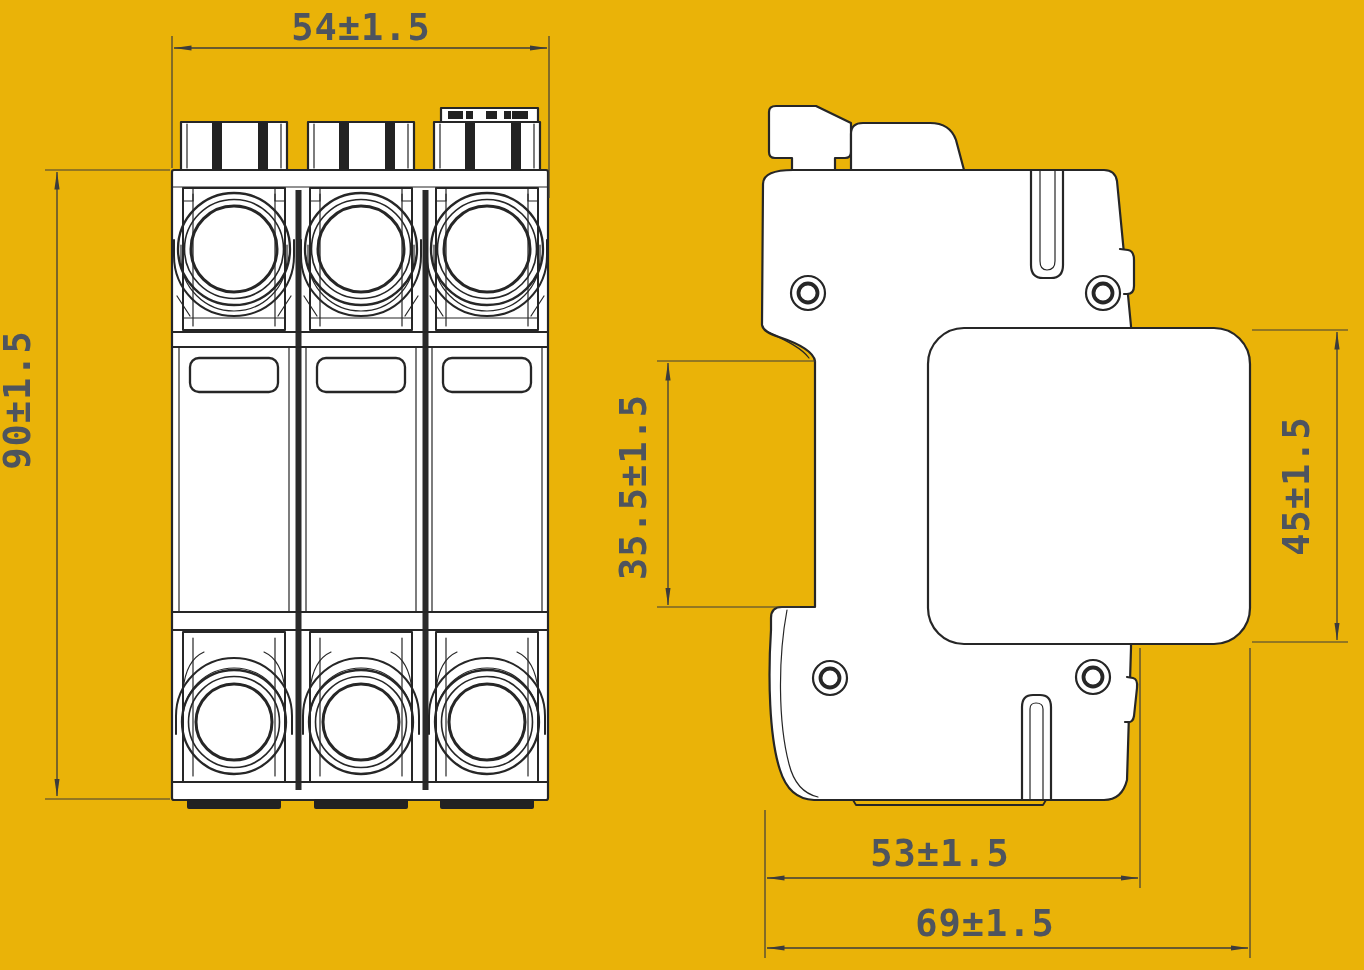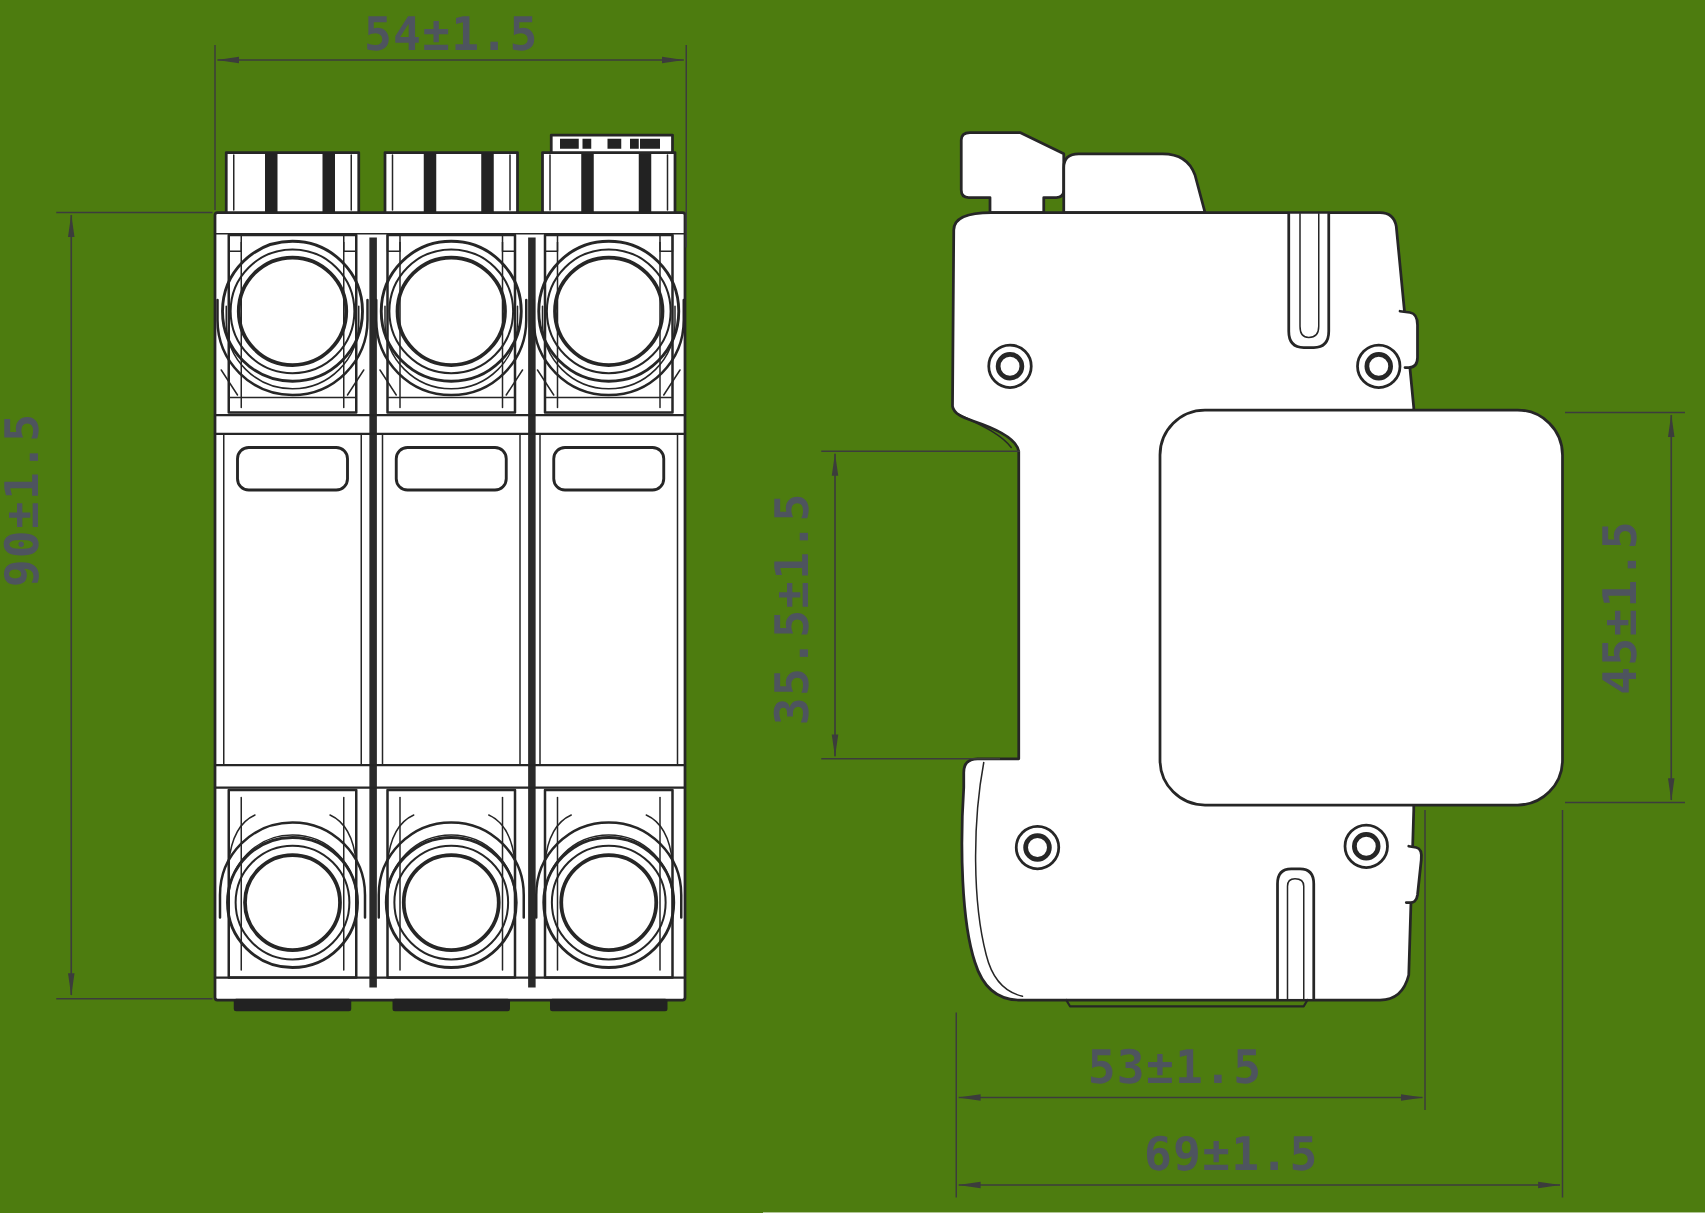--- a/index.html
+++ b/index.html
@@ -1,16 +1,16 @@
 <!DOCTYPE html>
 <html><head>
 <meta charset="utf-8">
 <style>
   html,body{margin:0;padding:0;background:#ffffff;}
-  .stage{width:1364px;height:970px;position:relative;background:#4d7c0f;overflow:hidden;}
+  .stage{width:1364px;height:970px;position:relative;background:#eab308;overflow:hidden;}
   svg{display:block;}
   .ol{fill:#ffffff;stroke:#262626;stroke-width:2.2;stroke-linejoin:round;stroke-linecap:round;}
   .ln{fill:none;stroke:#262626;stroke-linejoin:round;stroke-linecap:round;}
   .thin{stroke-width:1.2;}
   .med{stroke-width:1.8;}
   .dk{fill:#222222;stroke:none;}
   .ext{stroke:#3c3c3c;stroke-width:1.2;fill:none;}
   .dim{stroke:#3c3c3c;stroke-width:1.3;fill:none;}
   .dtx{fill:#4e545e;font-family:"DejaVu Sans Mono",monospace;font-size:37px;font-weight:bold;letter-spacing:1px;}
 </style>

